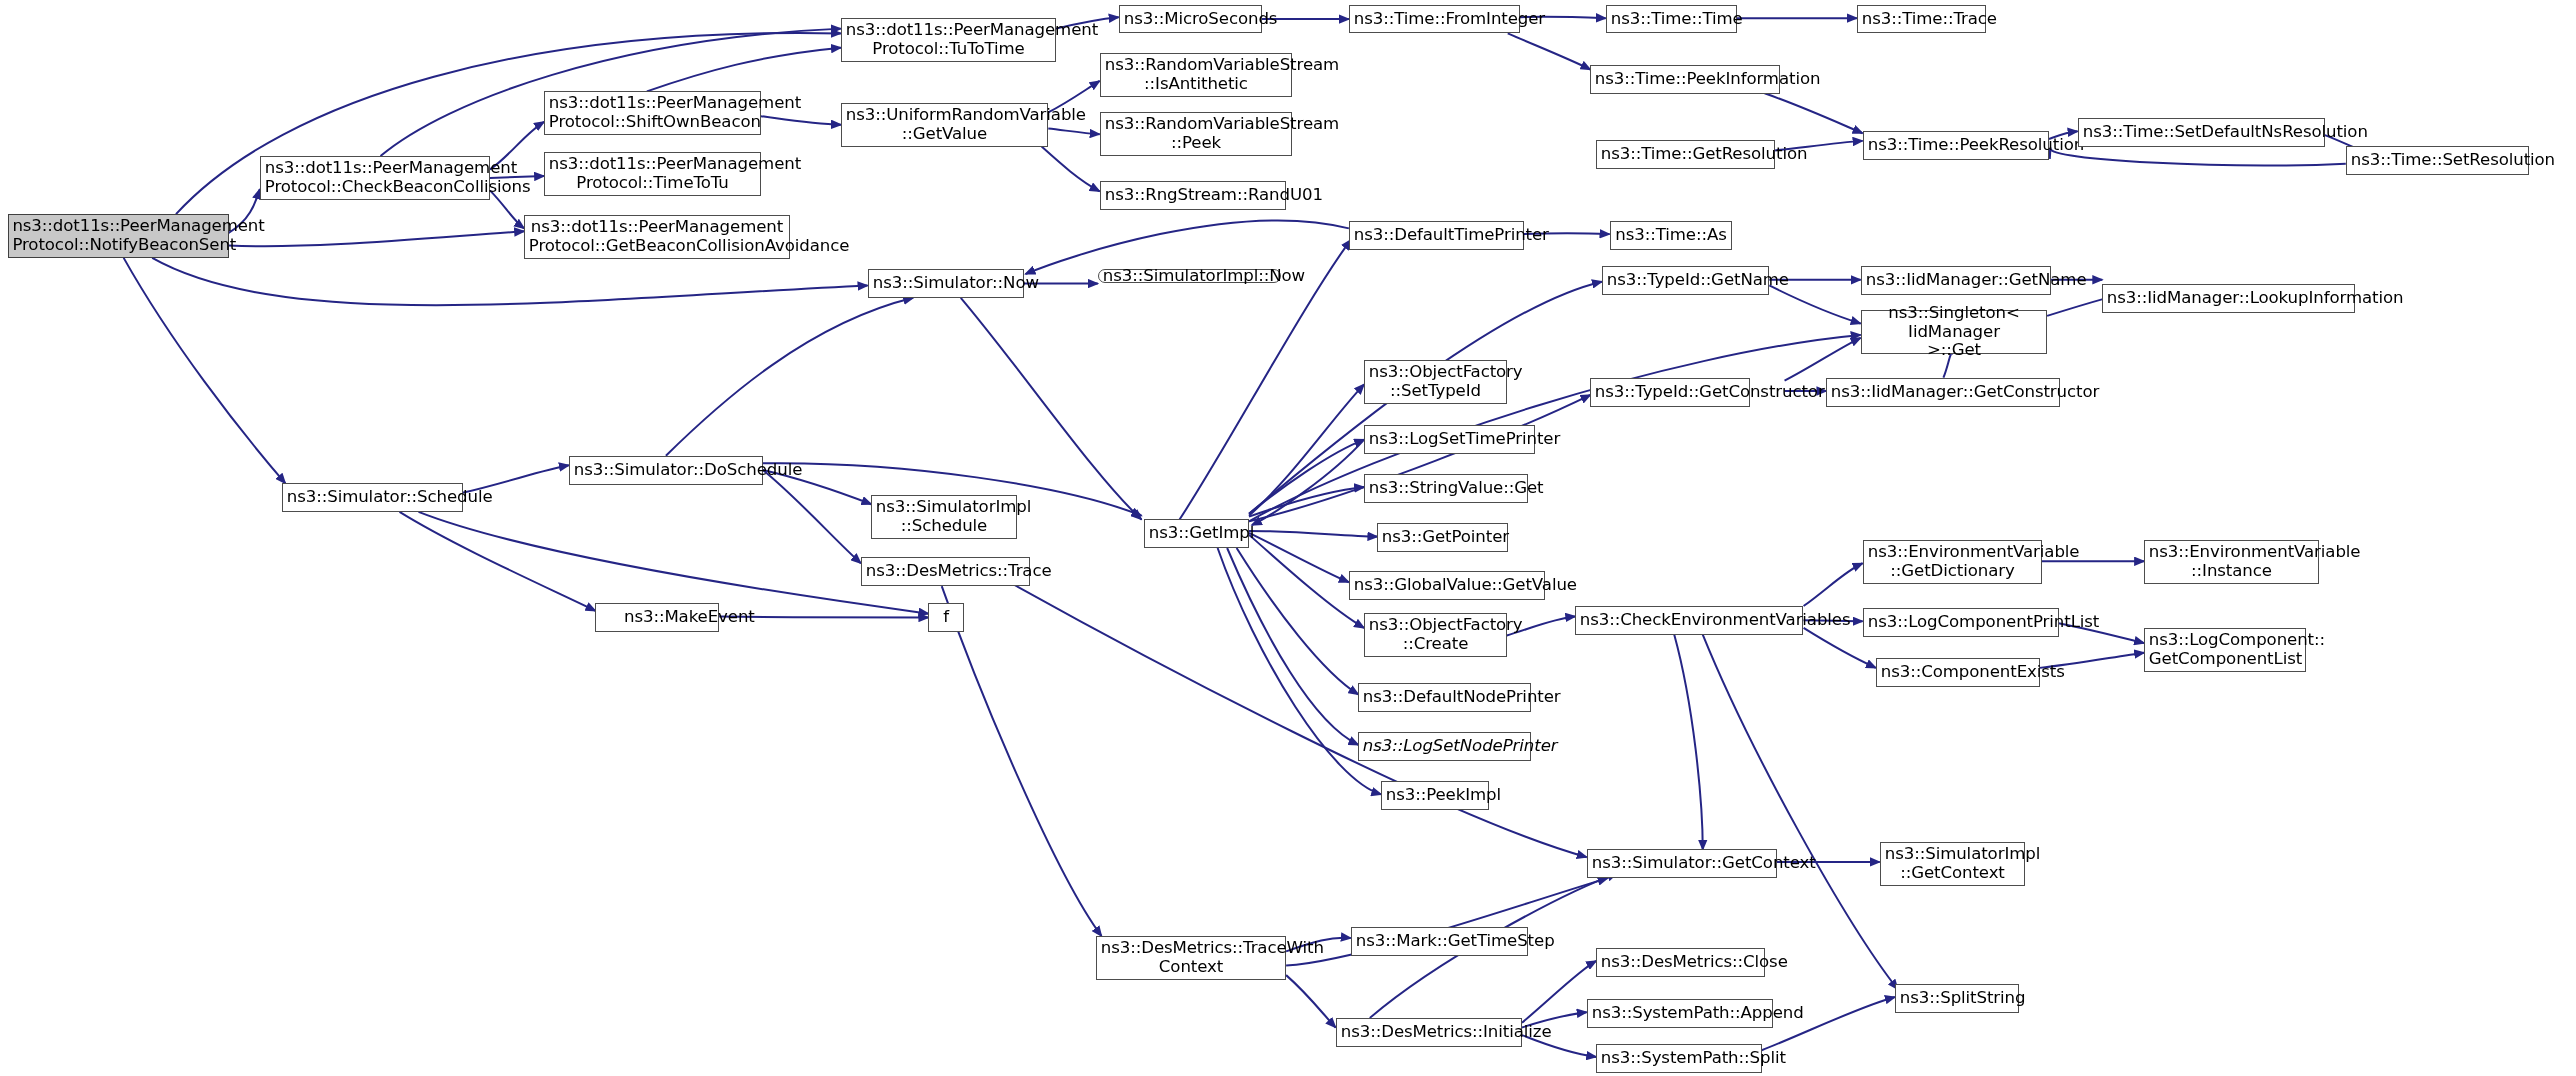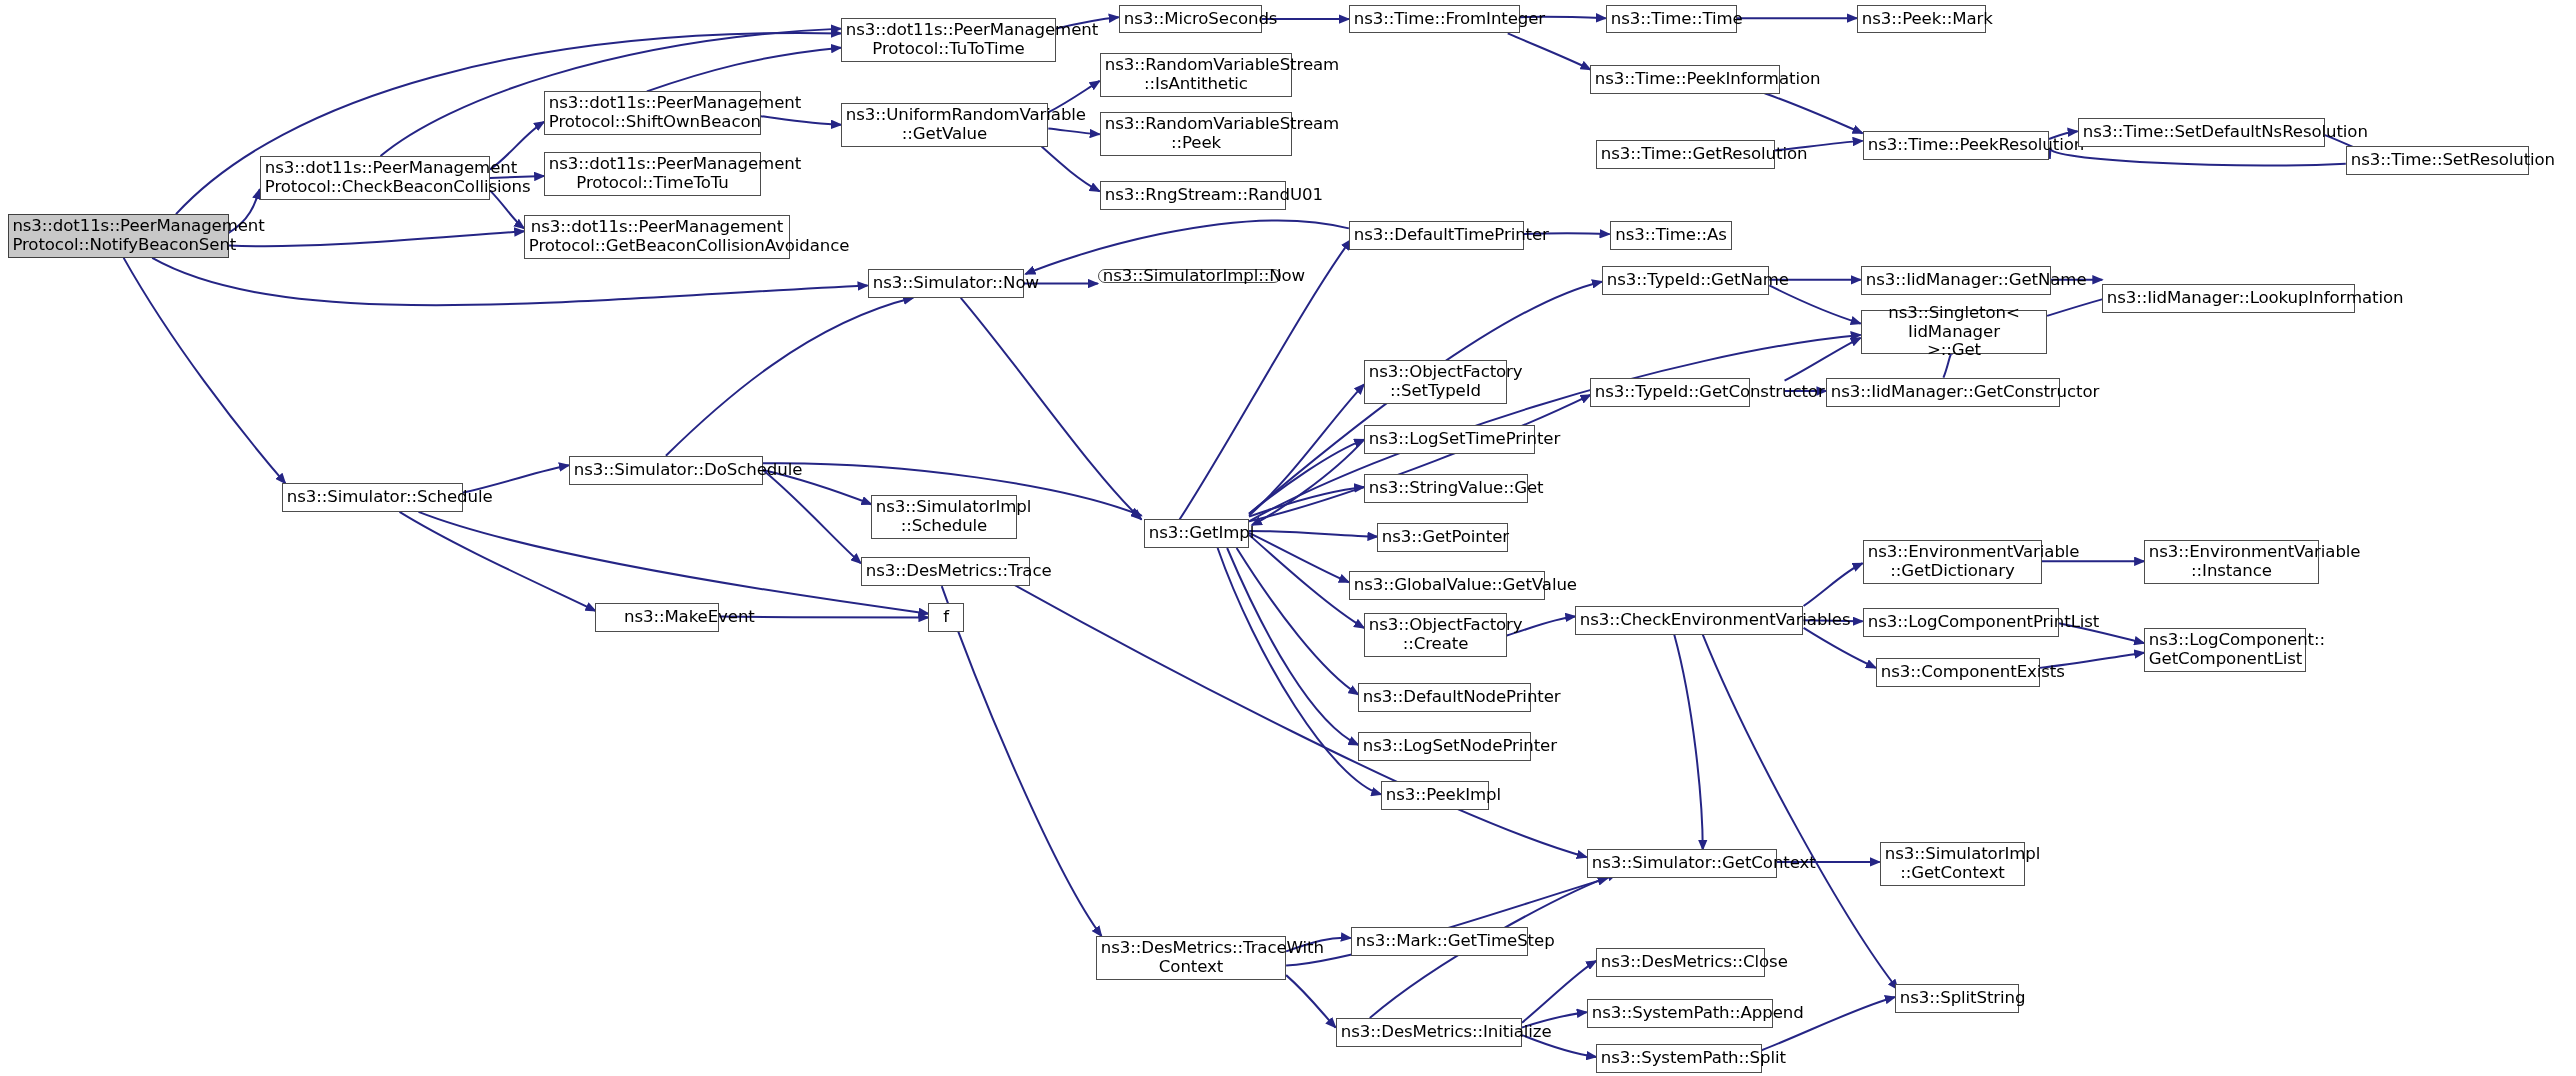--- a/index.html
+++ b/index.html
@@ -144,21 +144,21 @@
       <div class="node" style="left: 1119px; top: 4.8px; width: 143px; height: 28.5px;"><span class="lbl">ns3::MicroSeconds</span></div>
       <div class="node" style="left: 1100px; top: 53px; width: 192px; height: 44px;"><span class="lbl">ns3::RandomVariableStream
 ::IsAntithetic</span></div>
       <div class="node" style="left: 1100px; top: 112px; width: 192px; height: 44px;"><span class="lbl">ns3::RandomVariableStream
 ::Peek</span></div>
       <div class="node" style="left: 1100px; top: 181px; width: 186px; height: 28.5px;"><span class="lbl">ns3::RngStream::RandU01</span></div>
       <div class="node" style="left: 1349px; top: 4.8px; width: 171px; height: 28.5px;"><span class="lbl">ns3::Time::FromInteger</span></div>
       <div class="node" style="left: 1590px; top: 65px; width: 190px; height: 28.5px;"><span class="lbl">ns3::Time::PeekInformation</span></div>
       <div class="node" style="left: 1596px; top: 140px; width: 179px; height: 28.5px;"><span class="lbl">ns3::Time::GetResolution</span></div>
       <div class="node" style="left: 1606px; top: 4.8px; width: 131px; height: 28.5px;"><span class="lbl">ns3::Time::Time</span></div>
-      <div class="node" style="left: 1857px; top: 4.8px; width: 129px; height: 28.5px;"><span class="lbl">ns3::Peek::Mark</span></div>
+      <div class="node" style="left: 1857px; top: 4.8px; width: 129px; height: 28.5px;"><span class="lbl">ns3::Time::Trace</span></div>
       <div class="node" style="left: 1863px; top: 131px; width: 186px; height: 28.5px;"><span class="lbl">ns3::Time::PeekResolution</span></div>
       <div class="node" style="left: 2078px; top: 118px; width: 247px; height: 28.5px;"><span class="lbl">ns3::Time::SetDefaultNsResolution</span></div>
       <div class="node" style="left: 2346px; top: 146px; width: 183px; height: 28.5px;"><span class="lbl">ns3::Time::SetResolution</span></div>
       <div class="node" style="left: 1349px; top: 221px; width: 175px; height: 28.5px;"><span class="lbl">ns3::DefaultTimePrinter</span></div>
       <div class="node" style="left: 1610px; top: 221px; width: 122px; height: 28.5px;"><span class="lbl">ns3::Time::As</span></div>
       <div class="node" style="left: 868px; top: 269px; width: 156px; height: 28.5px;"><span class="lbl">ns3::Simulator::Now</span></div>
       <div class="node" style="left: 1098px; top: 269px; width: 183px; height: 14px; border-radius: 7px;"><span class="lbl">ns3::SimulatorImpl::Now</span></div>
       <div class="node" style="left: 1602px; top: 266px; width: 167px; height: 28.5px;"><span class="lbl">ns3::TypeId::GetName</span></div>
       <div class="node" style="left: 1861px; top: 266px; width: 190px; height: 28.5px;"><span class="lbl">ns3::IidManager::GetName</span></div>
       <div class="node" style="left: 2102px; top: 266px; width: 253px; height: 28.5px; margin-top: 18px;"><span class="lbl">ns3::IidManager::LookupInformation</span></div>
@@ -169,21 +169,21 @@
       <div class="node" style="left: 1590px; top: 378px; width: 160px; height: 28.5px;"><span class="lbl">ns3::TypeId::GetConstructor</span></div>
       <div class="node" style="left: 1826px; top: 378px; width: 234px; height: 28.5px;"><span class="lbl">ns3::IidManager::GetConstructor</span></div>
       <div class="node" style="left: 1364px; top: 425px; width: 171px; height: 28.5px;"><span class="lbl">ns3::LogSetTimePrinter</span></div>
       <div class="node" style="left: 1364px; top: 474px; width: 164px; height: 28.5px;"><span class="lbl">ns3::StringValue::Get</span></div>
       <div class="node" style="left: 1377px; top: 523px; width: 131px; height: 28.5px;"><span class="lbl">ns3::GetPointer</span></div>
       <div class="node" style="left: 1349px; top: 571px; width: 196px; height: 28.5px;"><span class="lbl">ns3::GlobalValue::GetValue</span></div>
       <div class="node" style="left: 1364px; top: 613px; width: 143px; height: 44px;"><span class="lbl">ns3::ObjectFactory
 ::Create</span></div>
       <div class="node" style="left: 1144px; top: 519px; width: 105px; height: 28.5px;"><span class="lbl">ns3::GetImpl</span></div>
       <div class="node" style="left: 1358px; top: 683px; width: 173px; height: 28.5px;"><span class="lbl">ns3::DefaultNodePrinter</span></div>
-      <div class="node" style="left: 1358px; top: 732px; width: 173px; height: 28.5px;"><span class="lbl">ns3::LogSetNodePrinter</span></div>
+      <div class="node" style="left: 1358px; top: 732px; width: 173px; height: 28.5px; font-style: italic;"><span class="lbl">ns3::LogSetNodePrinter</span></div>
       <div class="node" style="left: 1381px; top: 781px; width: 108px; height: 28.5px;"><span class="lbl">ns3::PeekImpl</span></div>
       <div class="node" style="left: 1575px; top: 606px; width: 228px; height: 28.5px;"><span class="lbl">ns3::CheckEnvironmentVariables</span></div>
       <div class="node" style="left: 1863px; top: 540px; width: 179px; height: 44px;"><span class="lbl">ns3::EnvironmentVariable
 ::GetDictionary</span></div>
       <div class="node" style="left: 2144px; top: 540px; width: 175px; height: 44px;"><span class="lbl">ns3::EnvironmentVariable
 ::Instance</span></div>
       <div class="node" style="left: 1863px; top: 608px; width: 196px; height: 28.5px;"><span class="lbl">ns3::LogComponentPrintList</span></div>
       <div class="node" style="left: 1876px; top: 658px; width: 164px; height: 28.5px;"><span class="lbl">ns3::ComponentExists</span></div>
       <div class="node" style="left: 2144px; top: 628px; width: 162px; height: 44px;"><span class="lbl">ns3::LogComponent::
 GetComponentList</span></div>

